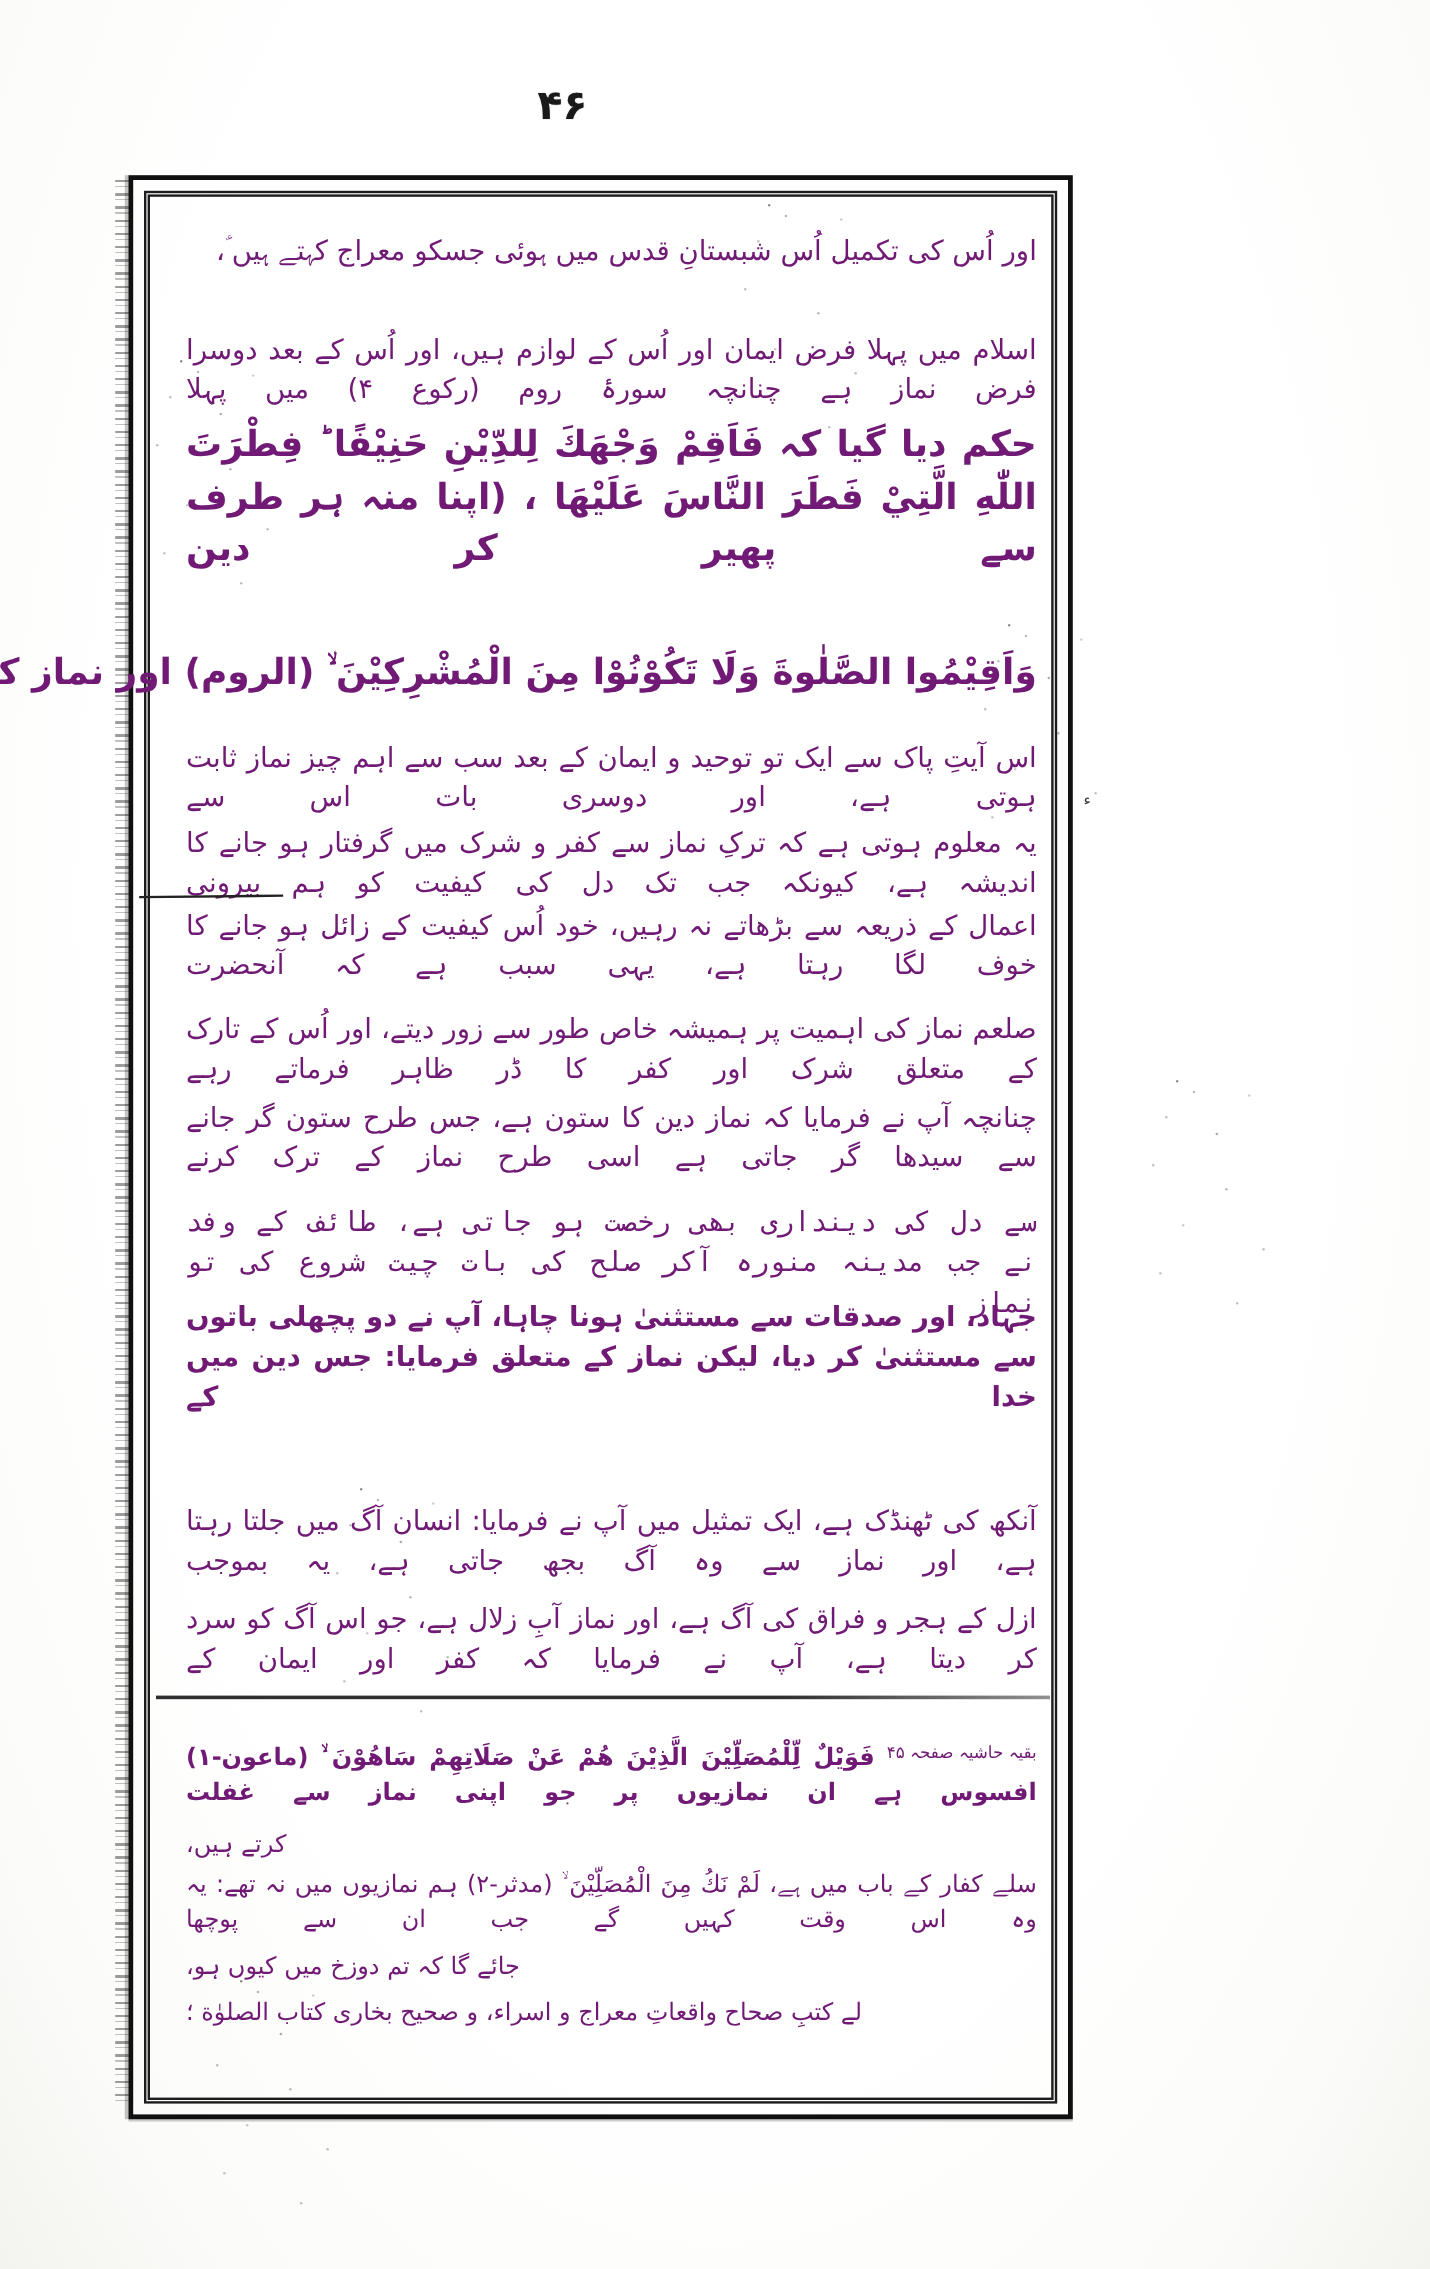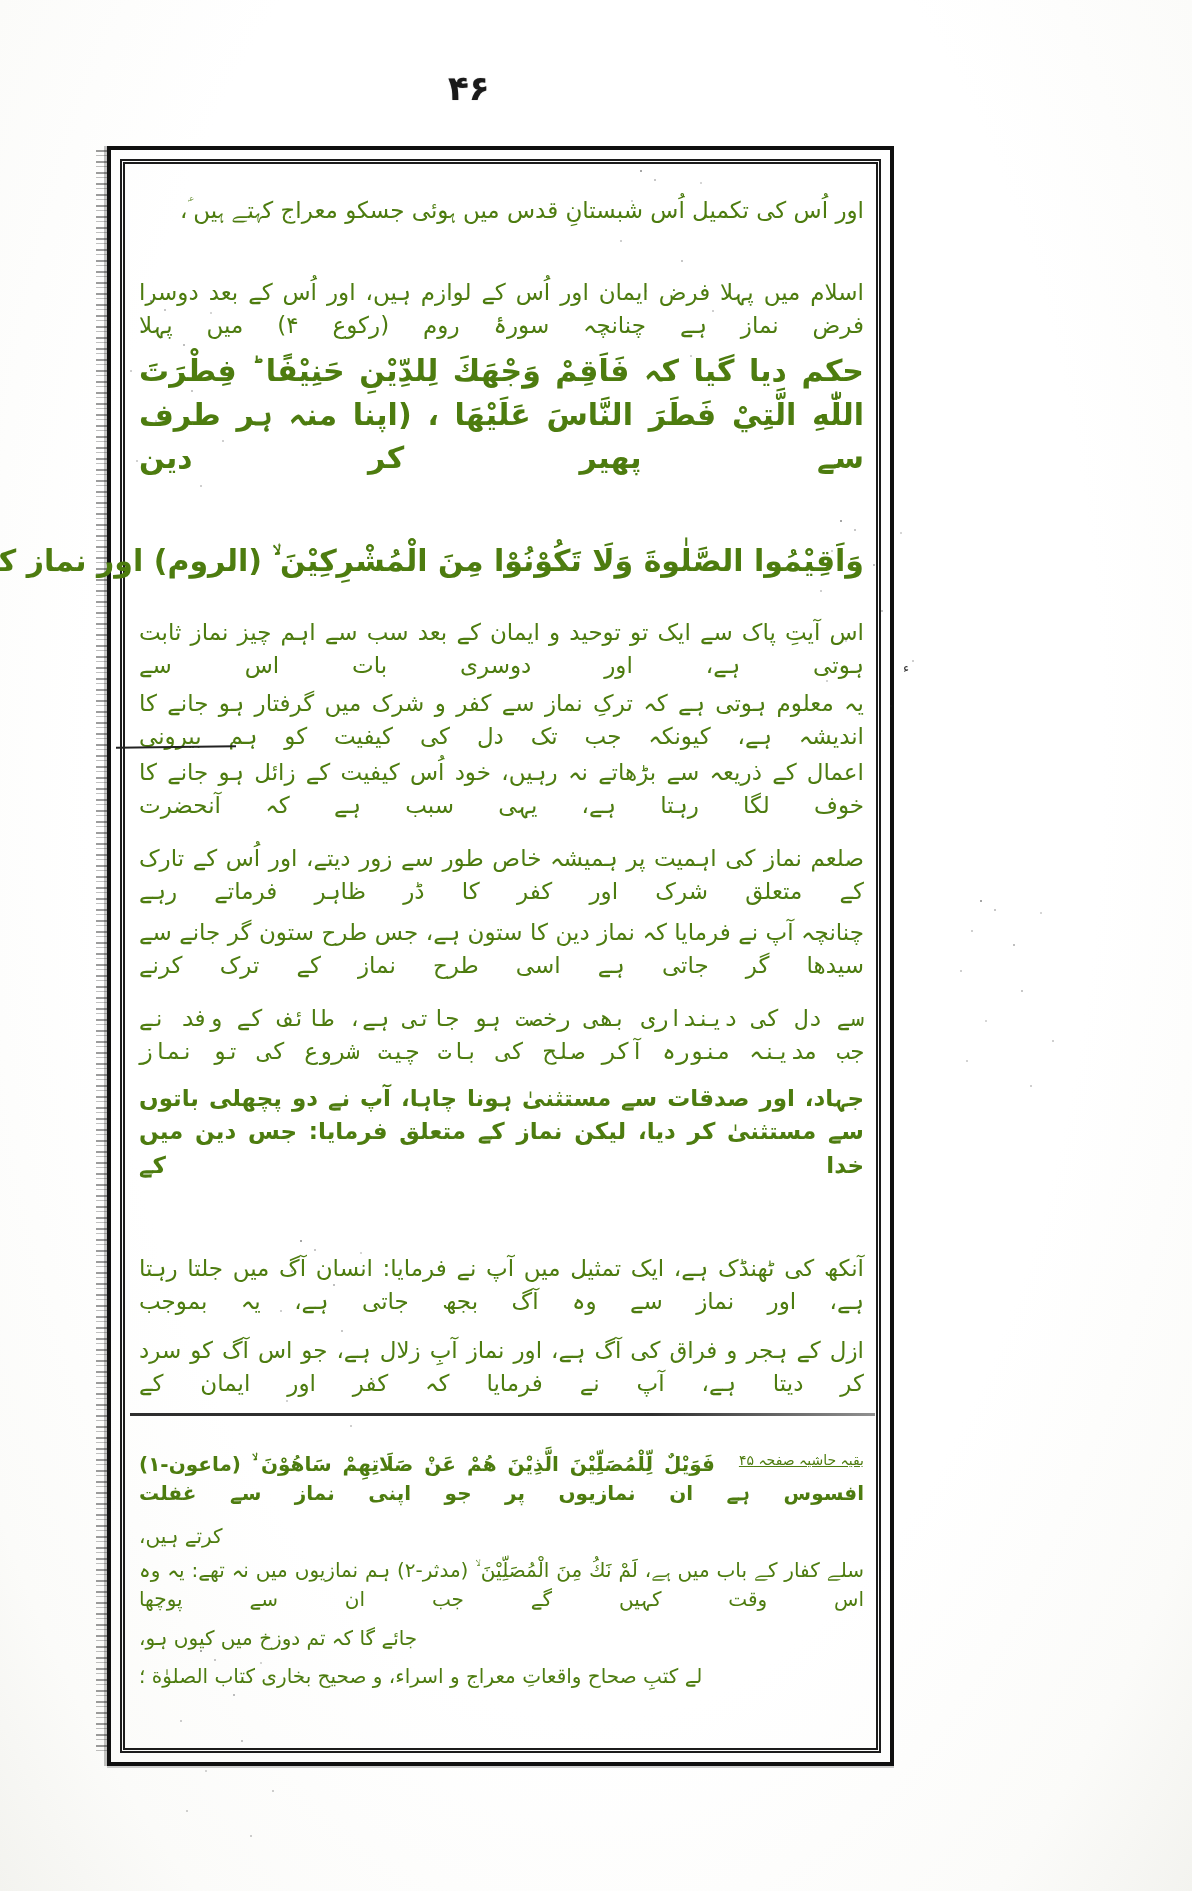--- a/index.html
+++ b/index.html
@@ -33,37 +33,37 @@
     position:absolute;left:96px;top:150px;width:12px;height:1604px;
     background:repeating-linear-gradient(
       180deg,
       rgba(30,30,30,.55) 0 2px, rgba(255,255,255,0) 2px 5px,
       rgba(30,30,30,.35) 5px 6px, rgba(255,255,255,0) 6px 11px);
     filter:blur(.4px);
     opacity:.8;
   }
   
   .line{
-    position:absolute;left:28px;right:26px;
+    position:absolute;left:44px;right:26px;
     direction:rtl;unicode-bidi:embed;
     font-size:23px;line-height:1.45;
     white-space:nowrap;overflow:visible;
     text-align:right;
-    color:#4d7c0f;
+    color:#701a75;
   }
   .line.full{
     white-space:normal;
     text-align:justify;text-align-last:justify;
   }
   .line.end{text-align:left;}
   .line.quran{font-weight:bold;font-size:30px;}
   .fnote{font-size:20px;}
   .fnote .fn-marker{
-    font-size:14px;font-weight:bold;margin-left:24px;
-    display:inline-block;transform:translateY(-6px);text-decoration:underline;
+    font-size:14px;font-weight:bold;margin-left:10px;
+    display:inline-block;transform:translateY(-6px);
   }
   .fnote.quran-mixed{font-weight:bold;}
   .fnote.quran-mixed .fn-urdu{font-weight:normal;}
   
   .footnote-rule{
     position:absolute;left:130px;top:1413px;width:745px;height:3px;
     background:linear-gradient(90deg, rgba(10,10,10,.85) 0 70%, rgba(10,10,10,.45) 100%);
   }
   
   .stray-rule{

